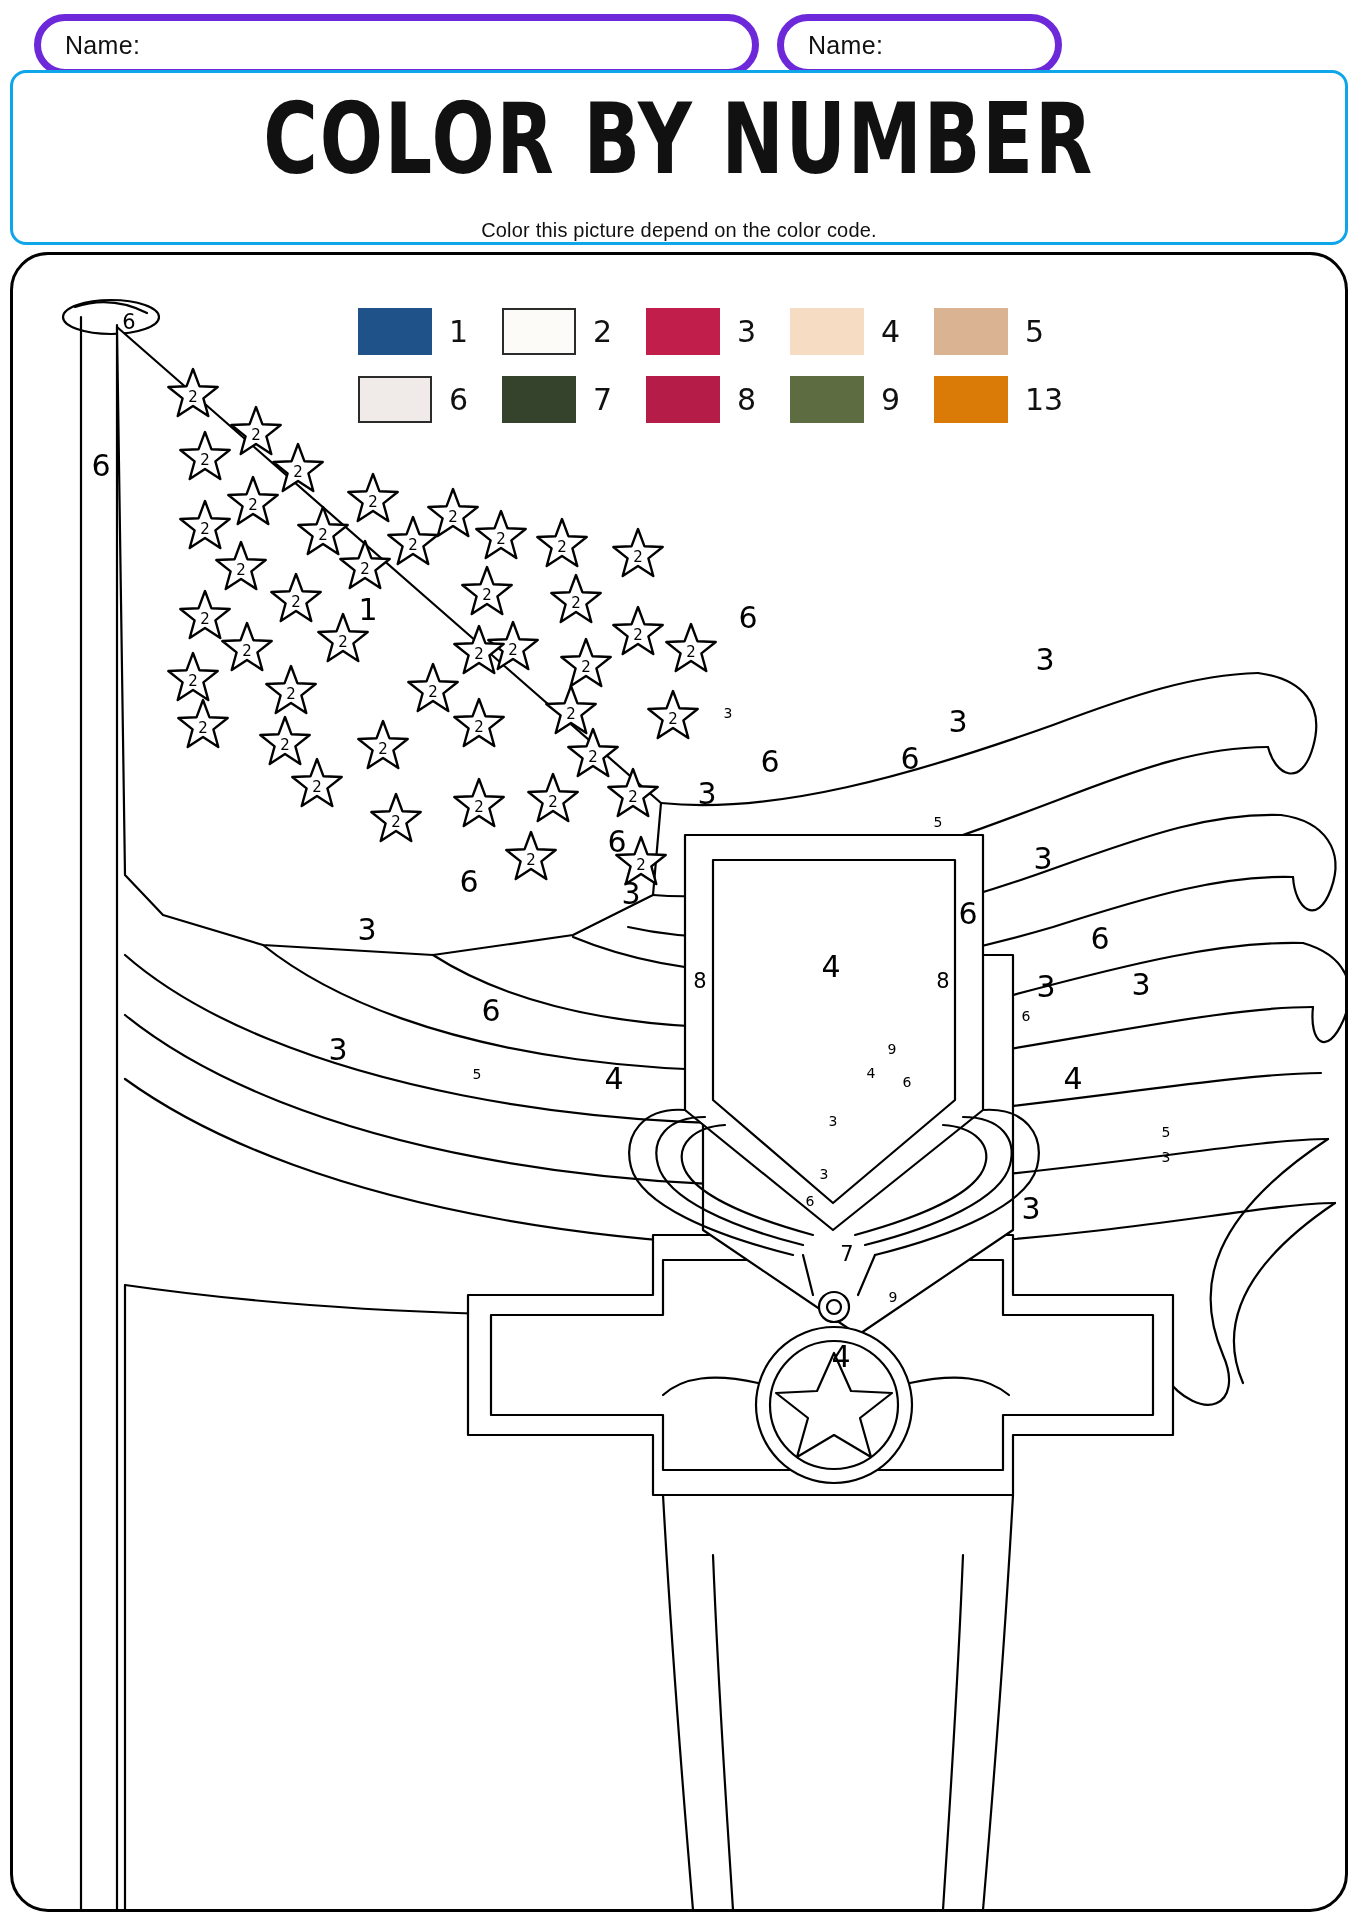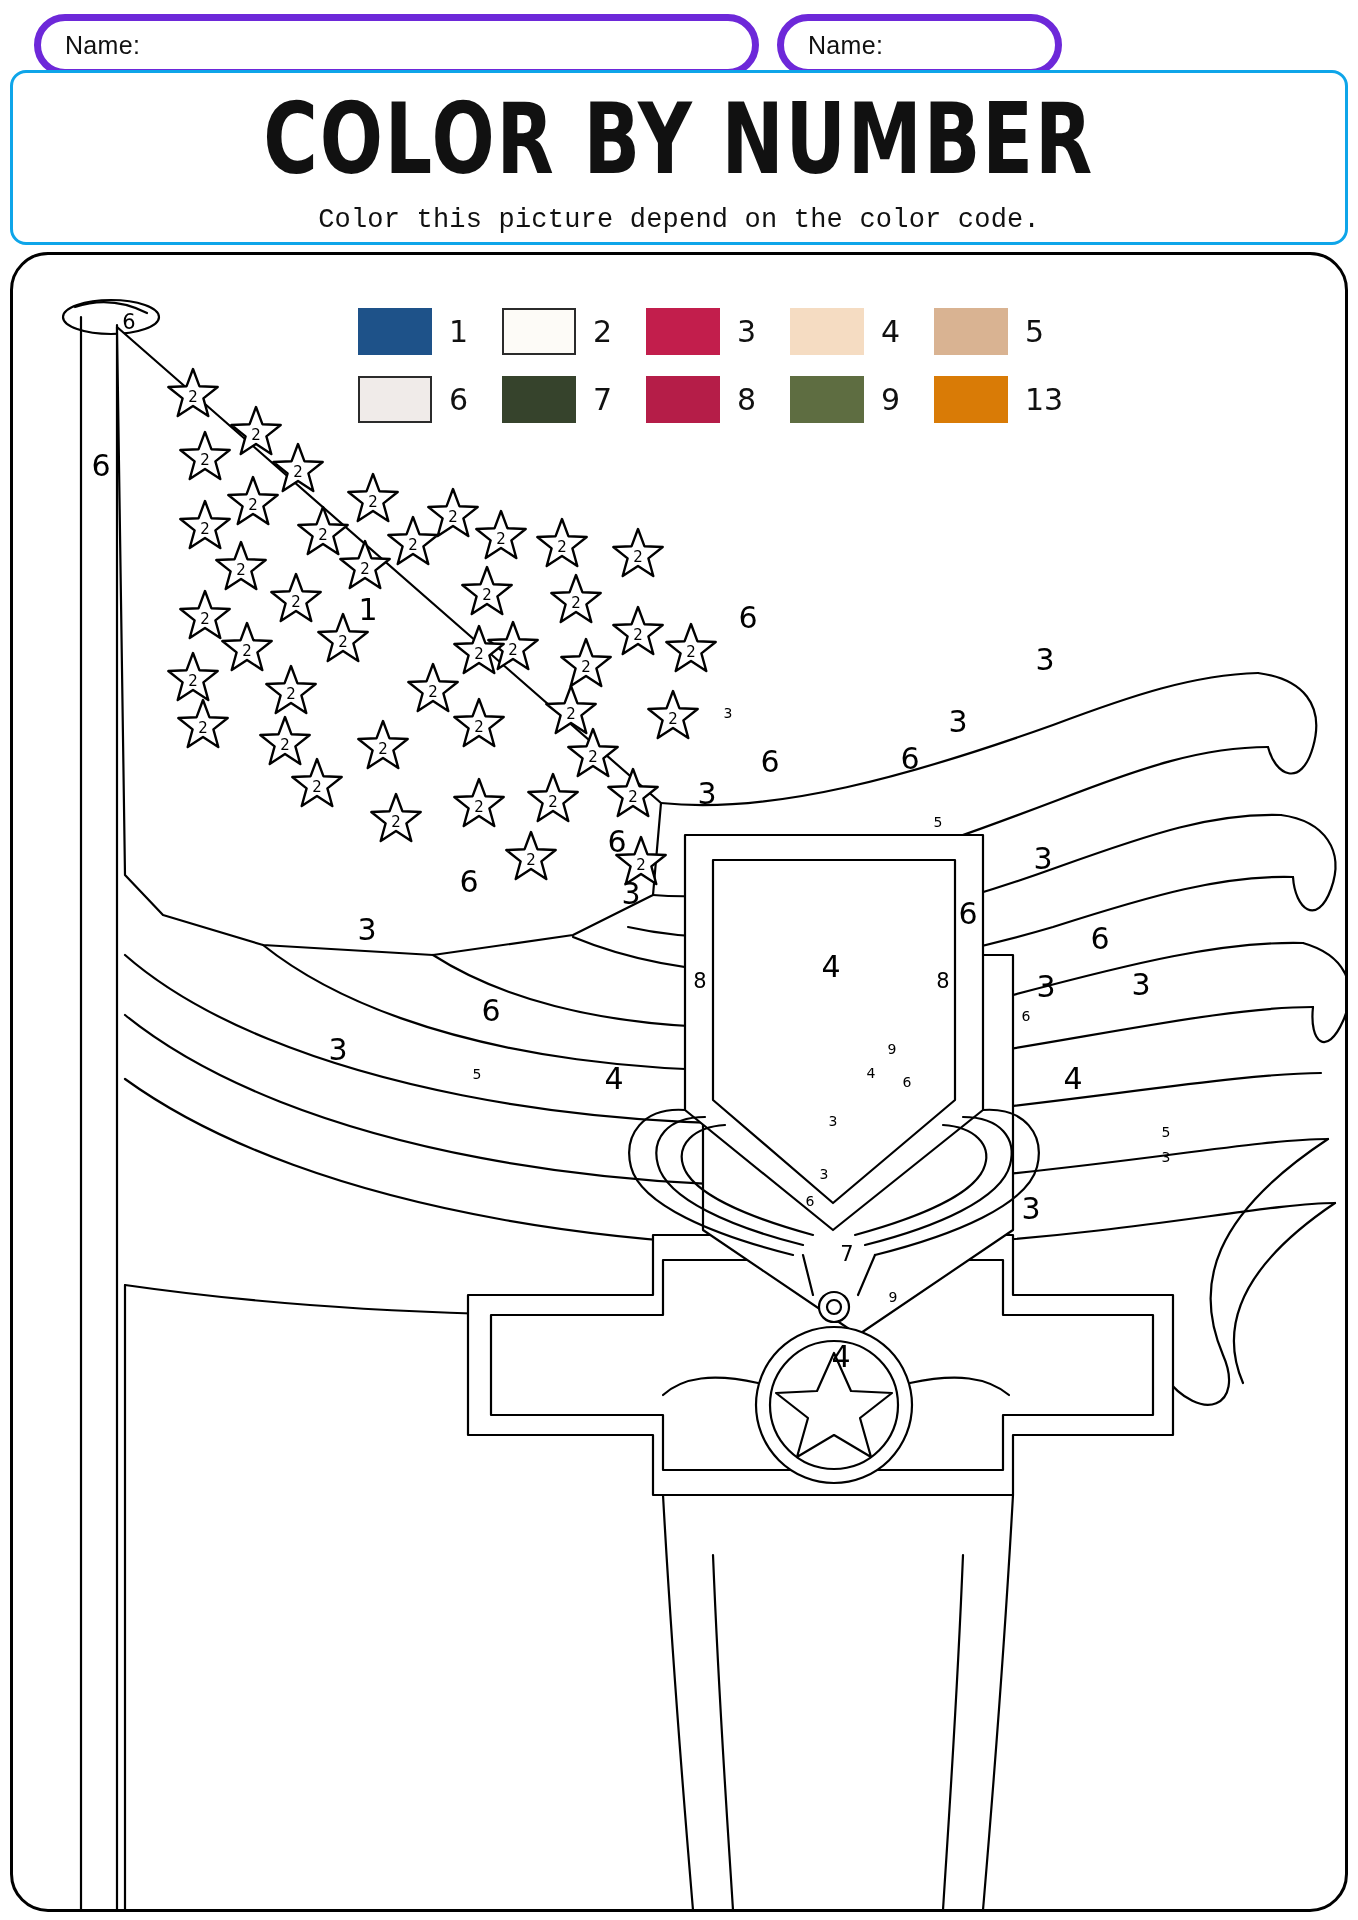--- a/index.html
+++ b/index.html
@@ -38,25 +38,24 @@
     margin-top:18px;
     font-size:80px;
     font-weight:900;
     letter-spacing:2px;
     line-height:1;
     font-family:"DejaVu Sans", sans-serif;
     transform:scaleX(.93) scaleY(1.22);
     transform-origin:center top;
   }
   .worksheet-sub{
-    margin-top:34px;
-    font-size:27px;
+    margin-top:48px;
+    font-size:20px;
     font-weight:400;
     letter-spacing:.2px;
-    font-family:Liberation Mono, monospace;
   }
 
   
   .main-card{
     position:absolute;left:10px;top:252px;width:1338px;height:1660px;
     border:3px solid #000;border-radius:38px;background:#fff;
     box-sizing:border-box;overflow:hidden;
   }
 
   

